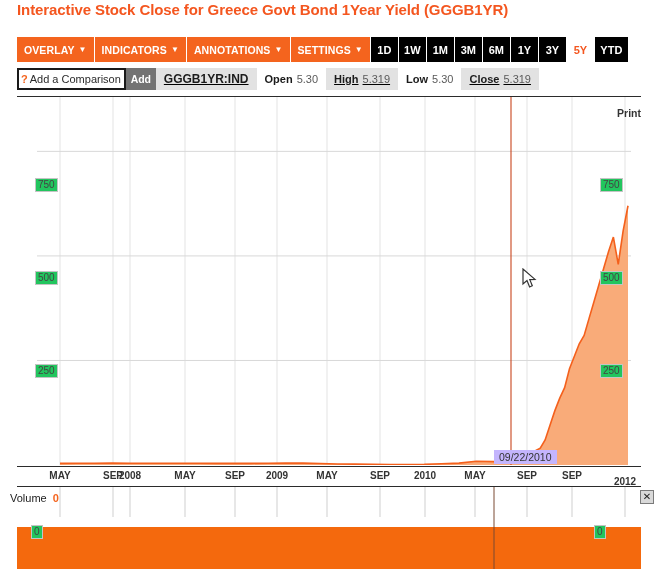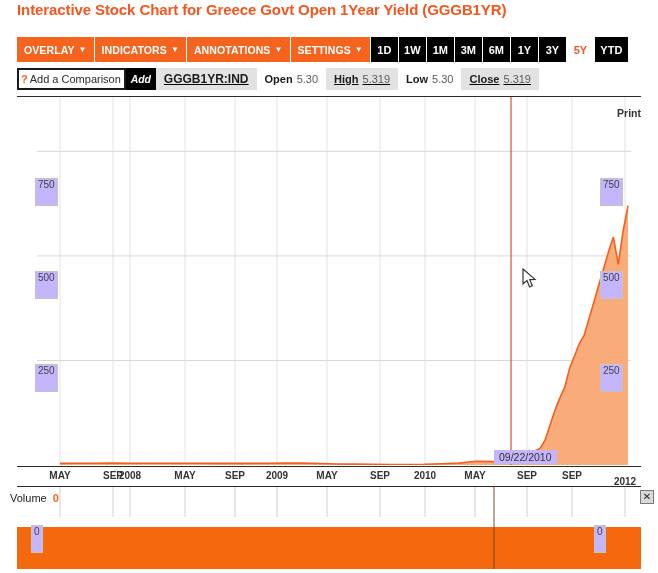--- a/index.html
+++ b/index.html
@@ -58,24 +58,24 @@
     display: flex; align-items: center;
     padding: 0 3px 0 2px; height: 22px;
     color: #333333; cursor: text;
   }
   .cmp-q {
     color: #f4641e; font-weight: bold; font-size: 11px;
     margin-right: 2px;
   }
   .cmp-label { font-size: 11px; color: #2b2b2b; }
   .add-btn {
-    background: #000000; color: #ffffff;
+    background: #737373; color: #ffffff;
     font-size: 10.5px; font-weight: bold;
     display: flex; align-items: center; justify-content: center;
-    width: 30px; height: 22px; cursor: pointer; font-style: italic;
+    width: 30px; height: 22px; cursor: pointer;
   }
   .q-cell {
     display: flex; align-items: center;
     padding: 0 8px; height: 22px; white-space: nowrap;
   }
   .q-cell.shade { background: #e2e2e2; text-decoration: underline; }
   .q-key { font-weight: bold; color: #1b1b1b; font-size: 11px; }
   .q-val { color: #5a5a5a; font-size: 11px; margin-left: 4px; }
   .q-sym { font-weight: bold; color: #1b1b1b; font-size: 12px; }
 
@@ -92,24 +92,24 @@
   }
   #chart-svg { display: block; }
   .print-link {
     position: absolute; right: 17px; top: 107px;
     font-size: 10.5px; font-weight: bold; color: #333333;
     cursor: pointer;
   }
   .axis-label {
     position: absolute;
     font-size: 10px; color: #444444;
-    background: #c4b5fd;
+    background: #22c55e;
     border: 1px solid #c4c4c4;
     padding: 0 2px;
-    line-height: 12px; height: 28px;
+    line-height: 12px; height: 14px;
     font-family: "Liberation Sans", sans-serif;
   }
   .date-tip {
     position: absolute;
     background: #c4b5fd; color: #333333;
     font-size: 10.5px; padding: 1px 5px;
     white-space: nowrap;
   }
   .xtick {
     position: absolute;
@@ -144,21 +144,21 @@
     color: #222222; cursor: pointer;
     font-family: "Liberation Sans", sans-serif;
   }
   .cursor-arrow { position: absolute; pointer-events: none; }
 </style>
 </head>
 <body>
 
 <div id="app">
 
-  <div class="page-title">Interactive Stock Chart for Greece Govt Open 1Year Yield (GGGB1YR)</div>
+  <div class="page-title">Interactive Stock Close for Greece Govt Bond 1Year Yield (GGGB1YR)</div>
 
   <div class="toolbar">
     <div class="menu-btn">
       <span>OVERLAY</span>
       <span class="caret">▼</span>
     </div>
     <div class="menu-btn">
       <span>INDICATORS</span>
       <span class="caret">▼</span>
     </div>

